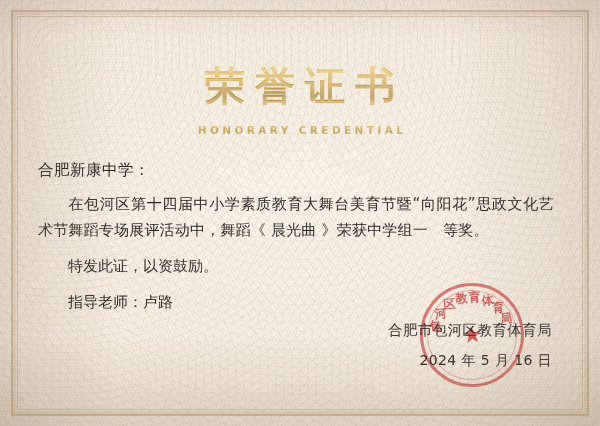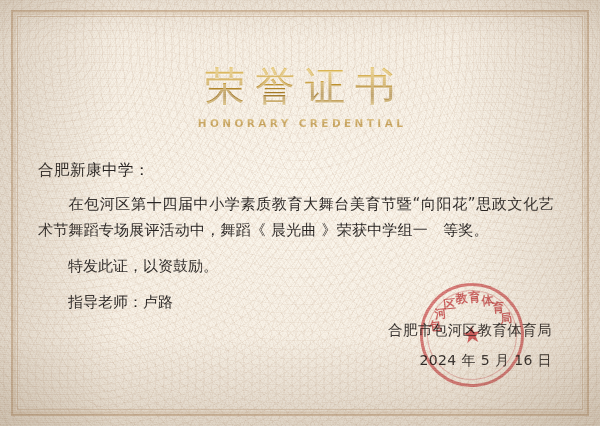--- a/index.html
+++ b/index.html
@@ -95,32 +95,32 @@
   .title-wrap {
     position: absolute;
     left: 0; right: 0;
     top: 64px;
     text-align: center;
   }
   .main-title {
     font-family: "DejaVu Serif", "Liberation Serif", serif;
     font-size: 40px;
     letter-spacing: 10px;
-    font-weight: normal;
+    font-weight: bold;
     line-height: 1.1;
     color: #b8902f;
     background: linear-gradient(180deg, #e6c464 0%, #c79a33 40%, #9a6e1c 72%, #d8b458 100%);
     -webkit-background-clip: text;
     background-clip: text;
     -webkit-text-fill-color: transparent;
     text-shadow: 0 1px 0 rgba(255,255,255,0.35);
     padding-left: 10px;
   }
   .sub-title {
-    margin-top: 9px;
+    margin-top: 16px;
     font-family: "DejaVu Sans", "Liberation Sans", sans-serif;
     font-size: 10.5px;
     letter-spacing: 3.4px;
     font-weight: bold;
     color: #c9a962;
     background: linear-gradient(180deg, #e0c37e 0%, #b98f3e 60%, #d4b069 100%);
     -webkit-background-clip: text;
     background-clip: text;
     -webkit-text-fill-color: transparent;
     opacity: 0.85;

